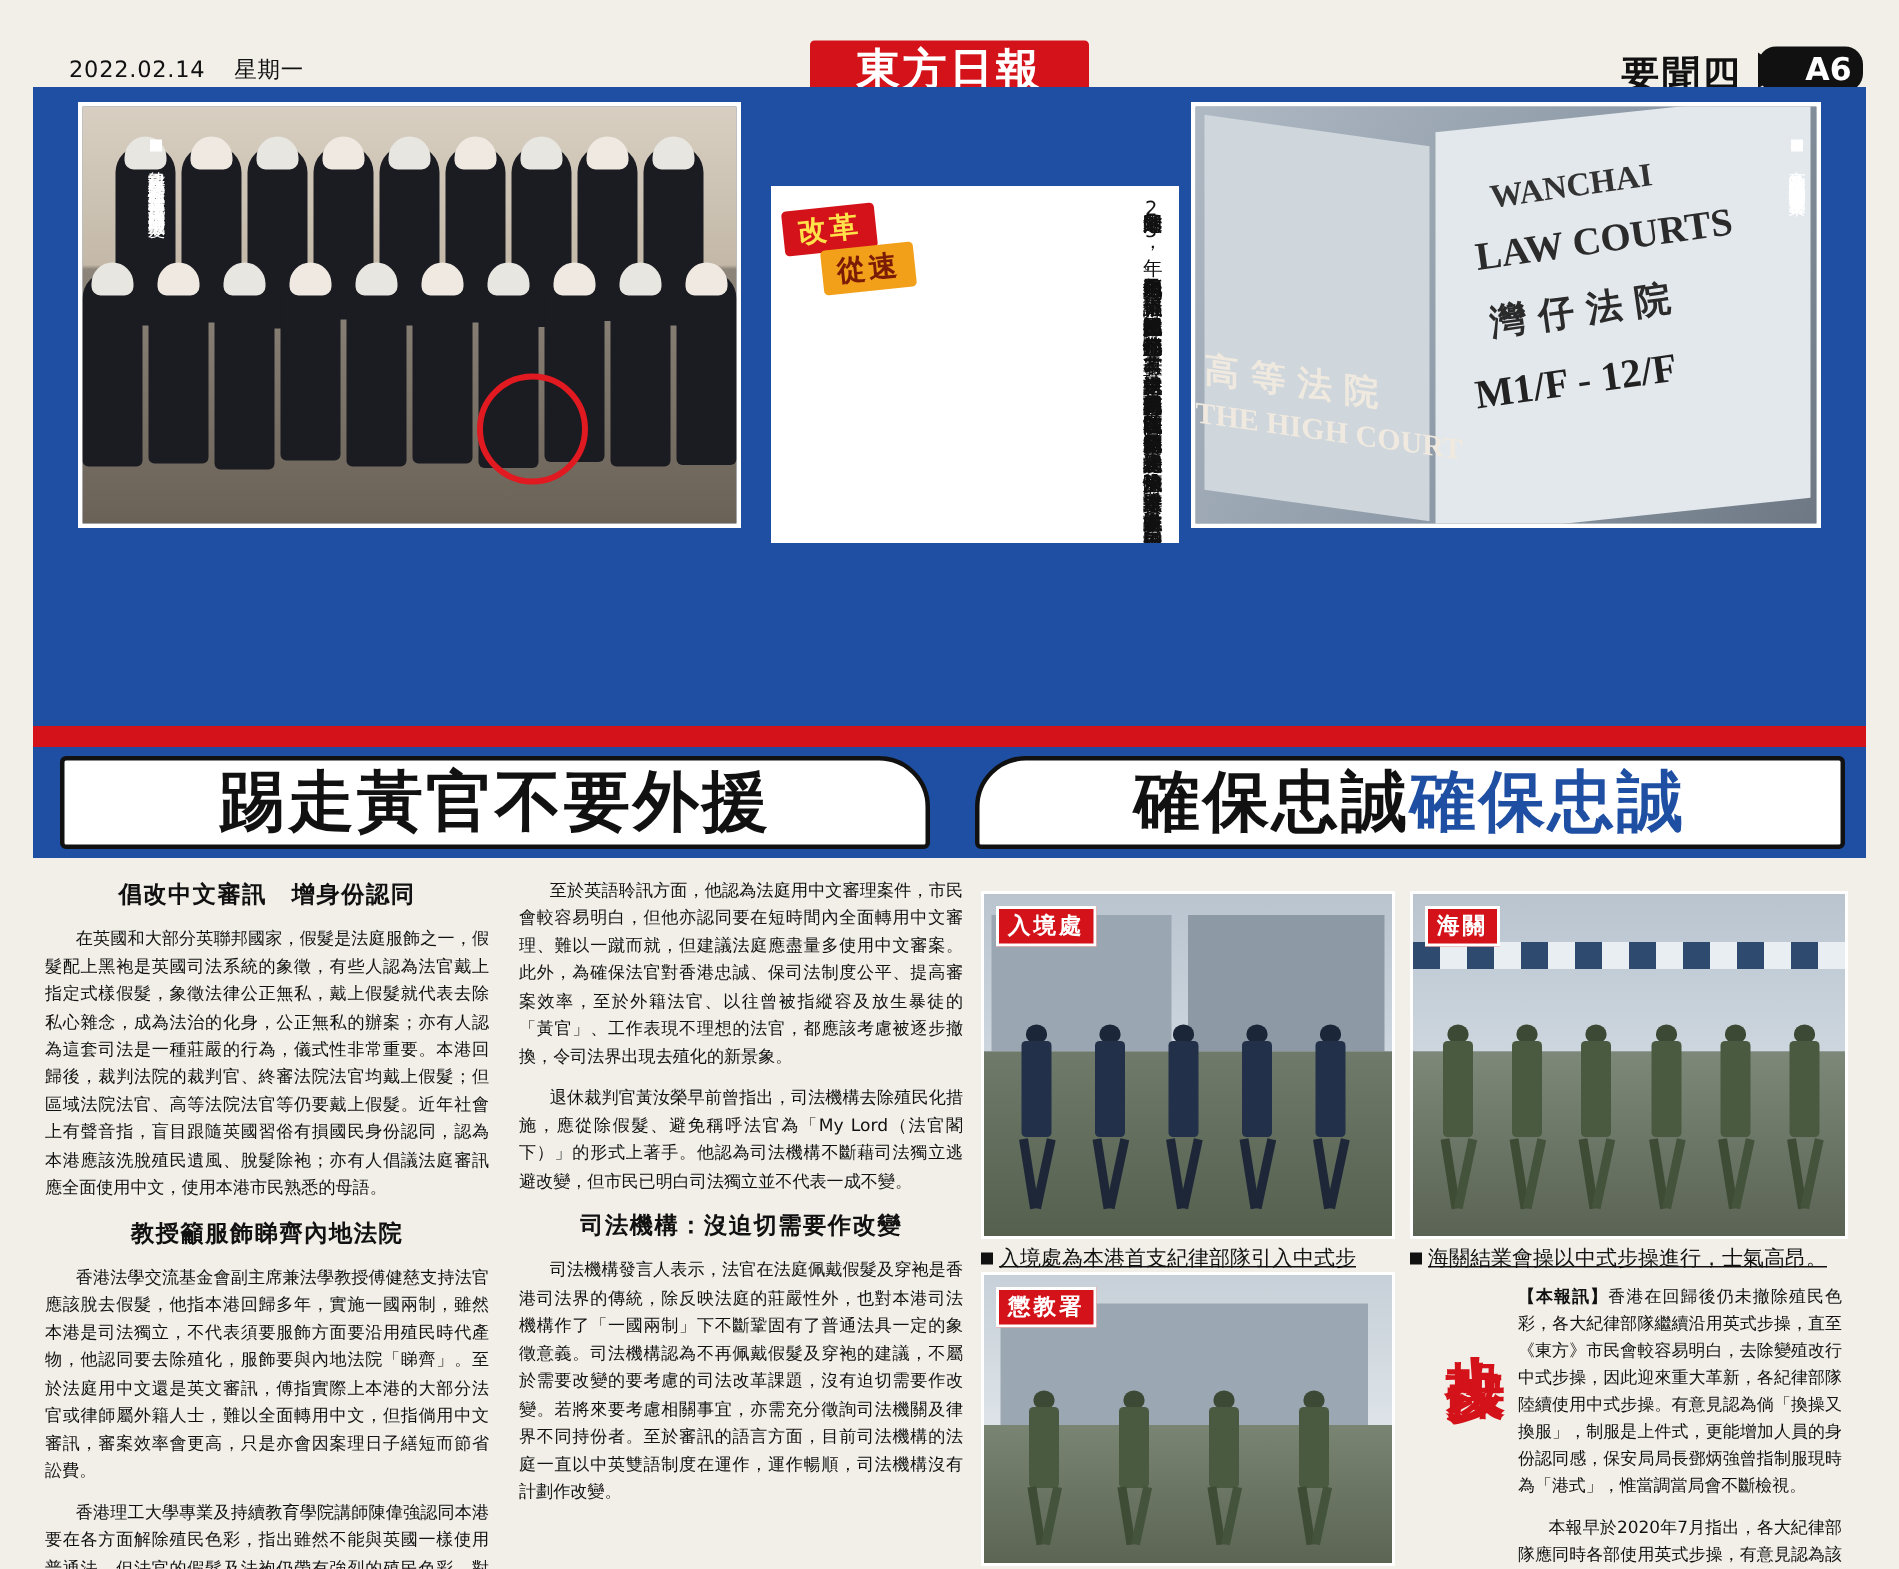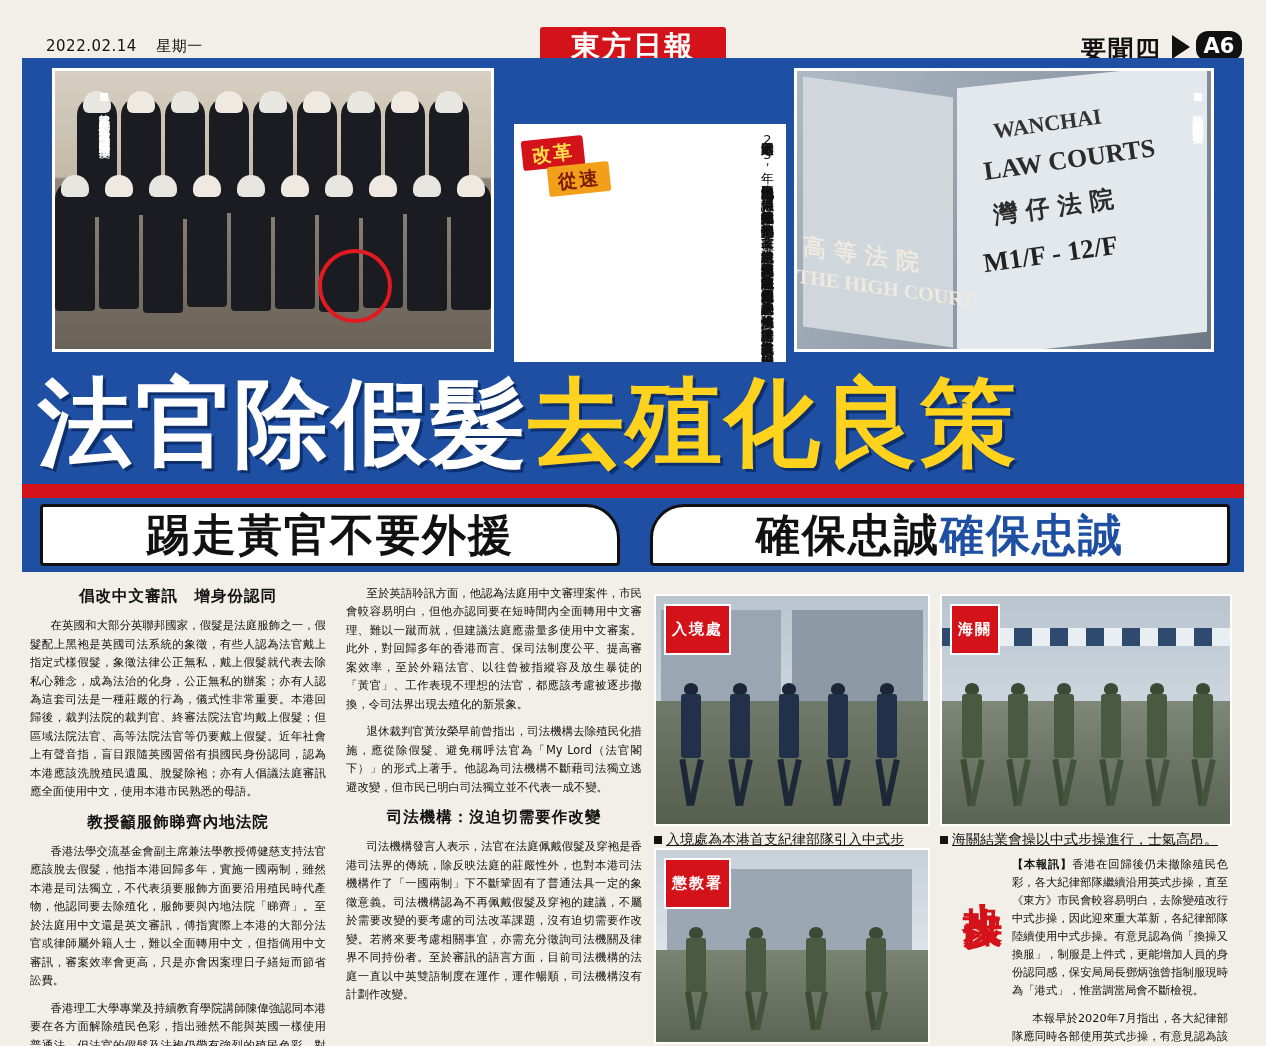--- a/index.html
+++ b/index.html
@@ -14,21 +14,21 @@
 
   
   .masthead{position:absolute;left:0;top:0;width:1266px;height:54px;margin-top:19px;}
   .mh-date{position:absolute;left:46px;top:18px;font-size:15px;color:#111;letter-spacing:0.5px;font-family:"DejaVu Sans",sans-serif;}
   .mh-date .wk{margin-left:14px;}
   .mh-logo{position:absolute;left:540px;top:8px;width:186px;height:38px;background:#d4121a;border-radius:3px;color:#fff;
            font-size:29px;font-weight:bold;letter-spacing:2px;text-align:center;line-height:38px;font-family:"DejaVu Sans",sans-serif;}
   .mh-sec{position:absolute;right:104px;top:14px;font-size:25px;font-weight:bold;color:#111;letter-spacing:2px;}
   .mh-arrow{position:absolute;right:76px;top:16px;width:0;height:0;border-left:18px solid #111;border-top:12px solid transparent;border-bottom:12px solid transparent;}
   .mh-page{position:absolute;right:24px;top:12px;width:46px;height:30px;background:#111;color:#fff;border-radius:12px;
-           font-size:21px;font-weight:bold;text-align:center;line-height:30px;}
+           font-size:21px;font-weight:bold;text-align:center;line-height:30px;padding-left:24px;}
   .mh-rule{position:absolute;left:38px;top:52px;width:1190px;height:2px;background:#111;}
 
   
   .topband{position:absolute;left:22px;top:58px;width:1222px;height:304px;background:#1f4fa3;}
   .photo1{position:absolute;left:30px;top:10px;width:442px;height:284px;background:#6e7a86;overflow:hidden;border:3px solid #fff;box-sizing:border-box;}
   .photo3{position:absolute;left:772px;top:10px;width:420px;height:284px;background:#7f8c99;overflow:hidden;border:3px solid #fff;box-sizing:border-box;}
 
   
   .judgerow{position:absolute;left:0;width:100%;display:flex;justify-content:center;gap:4px;}
   .judge{width:40px;border-radius:18px 18px 4px 4px;background:#1b1b22;position:relative;}
@@ -82,21 +82,21 @@
   .rphoto{position:absolute;background:#8b949c;border:2px solid #fff;box-sizing:border-box;overflow:hidden;}
   .p4{left:654px;top:594px;width:276px;height:232px;}
   .p5{left:940px;top:594px;width:292px;height:232px;}
   .p6{left:654px;top:848px;width:276px;height:196px;}
   .rcap{position:absolute;font-size:14px;color:#111;line-height:1.4;text-decoration:underline;}
   .c4{left:654px;top:830px;width:276px;}
   .c5{left:940px;top:830px;width:292px;}
   .rcap .sqb{display:inline-block;width:8px;height:8px;background:#111;margin-right:4px;}
 
   .tagbox{position:absolute;background:#d4121a;color:#fff;font-size:15px;font-weight:bold;
-          padding:14px 6px;letter-spacing:2px;border:2px solid #fff;}
+          padding:2px 6px;letter-spacing:2px;border:2px solid #fff;}
   .t4{left:664px;top:604px;}
   .t5{left:950px;top:604px;}
   .t6{left:664px;top:858px;}
 
   
   .scene{position:absolute;inset:0;}
   .sky{position:absolute;left:0;top:0;width:100%;height:46%;background:linear-gradient(#b9c4cf,#cdd6de);}
   .bldg{position:absolute;top:6%;height:40%;background:#9aa6b1;}
   .ground{position:absolute;left:0;bottom:0;width:100%;height:54%;background:linear-gradient(#6f7a6a,#56604f);}
   .soldier{position:absolute;bottom:8%;width:26px;height:54%;}
@@ -179,41 +179,38 @@
       <div style="position:absolute;left:186px;top:74px;font-size:26px;font-weight:bold;color:#2b2b2b;transform:rotate(-8deg);font-family:'Liberation Serif',serif;">LAW COURTS</div>
       <div style="position:absolute;left:196px;top:120px;font-size:24px;font-weight:bold;color:#2b2b2b;transform:rotate(-8deg);">灣 仔 法 院</div>
       <div style="position:absolute;left:186px;top:168px;font-size:27px;font-weight:bold;color:#222;transform:rotate(-8deg);font-family:'Liberation Serif',serif;">M1/F - 12/F</div>
       <div style="position:absolute;left:6px;top:168px;font-size:23px;font-weight:bold;color:#efe9df;transform:skewY(8deg);">高 等 法 院</div>
       <div style="position:absolute;left:0px;top:206px;font-size:20px;font-weight:bold;color:#efe9df;transform:skewY(8deg);font-family:'Liberation Serif',serif;">THE HIGH COURT</div>
       <div class="vcap cap3" style="left:auto;right:6px;"><span class="sq"></span><span>高等法院及區域法院的法官仍要戴假髮審案。</span></div>
     </div>
   </div>
 
   <div class="headline"></div>
-  <div class="hl-text">
-    <span class="hl-w">法官除假髮</span><span class="hl-y">去殖化良策</span>
-  </div>
   <div class="redline"></div>
 
   <div class="subwrap"></div>
   <div class="sub sub1">踢走黃官不要外援</div>
   <div class="sub sub2">
     <span>確保忠誠</span><span class="blue">確保忠誠</span>
   </div>
 
   <div class="cols">
     <div class="col colA">
       <div class="subhd">倡改中文審訊　增身份認同</div>
       <p class="para">在英國和大部分英聯邦國家，假髮是法庭服飾之一，假髮配上黑袍是英國司法系統的象徵，有些人認為法官戴上指定式樣假髮，象徵法律公正無私，戴上假髮就代表去除私心雜念，成為法治的化身，公正無私的辦案；亦有人認為這套司法是一種莊嚴的行為，儀式性非常重要。本港回歸後，裁判法院的裁判官、終審法院法官均戴上假髮；但區域法院法官、高等法院法官等仍要戴上假髮。近年社會上有聲音指，盲目跟隨英國習俗有損國民身份認同，認為本港應該洗脫殖民遺風、脫髮除袍；亦有人倡議法庭審訊應全面使用中文，使用本港市民熟悉的母語。</p>
       <div class="subhd">教授籲服飾睇齊內地法院</div>
       <p class="para">香港法學交流基金會副主席兼法學教授傅健慈支持法官應該脫去假髮，他指本港回歸多年，實施一國兩制，雖然本港是司法獨立，不代表須要服飾方面要沿用殖民時代產物，他認同要去除殖化，服飾要與內地法院「睇齊」。至於法庭用中文還是英文審訊，傅指實際上本港的大部分法官或律師屬外籍人士，難以全面轉用中文，但指倘用中文審訊，審案效率會更高，只是亦會因案理日子繕短而節省訟費。</p>
       <p class="para">香港理工大學專業及持續教育學院講師陳偉強認同本港要在各方面解除殖民色彩，指出雖然不能與英國一樣使用普通法，但法官的假髮及法袍仍帶有強烈的殖民色彩，對回歸多年的香港而言，幫助不大，意</p>
     </div>
     <div class="col colB">
-      <p class="para">至於英語聆訊方面，他認為法庭用中文審理案件，市民會較容易明白，但他亦認同要在短時間內全面轉用中文審理、難以一蹴而就，但建議法庭應盡量多使用中文審案。此外，對回歸多年的香港而言、保司法制度公平、提高審案效率，至於外籍法官、以往曾被指縱容及放生暴徒的「黃官」、工作表現不理想的法官，都應該考慮被逐步撤換，令司法界出現去殖化的新景象。</p>
+      <p class="para">至於英語聆訊方面，他認為法庭用中文審理案件，市民會較容易明白，但他亦認同要在短時間內全面轉用中文審理、難以一蹴而就，但建議法庭應盡量多使用中文審案。此外，為確保法官對香港忠誠、保司法制度公平、提高審案效率，至於外籍法官、以往曾被指縱容及放生暴徒的「黃官」、工作表現不理想的法官，都應該考慮被逐步撤換，令司法界出現去殖化的新景象。</p>
       <p class="para">退休裁判官黃汝榮早前曾指出，司法機構去除殖民化措施，應從除假髮、避免稱呼法官為「My Lord（法官閣下）」的形式上著手。他認為司法機構不斷藉司法獨立逃避改變，但市民已明白司法獨立並不代表一成不變。</p>
       <div class="subhd">司法機構：沒迫切需要作改變</div>
       <p class="para">司法機構發言人表示，法官在法庭佩戴假髮及穿袍是香港司法界的傳統，除反映法庭的莊嚴性外，也對本港司法機構作了「一國兩制」下不斷鞏固有了普通法具一定的象徵意義。司法機構認為不再佩戴假髮及穿袍的建議，不屬於需要改變的要考慮的司法改革課題，沒有迫切需要作改變。若將來要考慮相關事宜，亦需充分徵詢司法機關及律界不同持份者。至於審訊的語言方面，目前司法機構的法庭一直以中英雙語制度在運作，運作暢順，司法機構沒有計劃作改變。</p>
     </div>
   </div>
 
   <div class="rphoto p4">
     <div class="scene">
       <div class="sky"></div>
       <div class="bldg" style="left:2%;width:44%;"></div>

